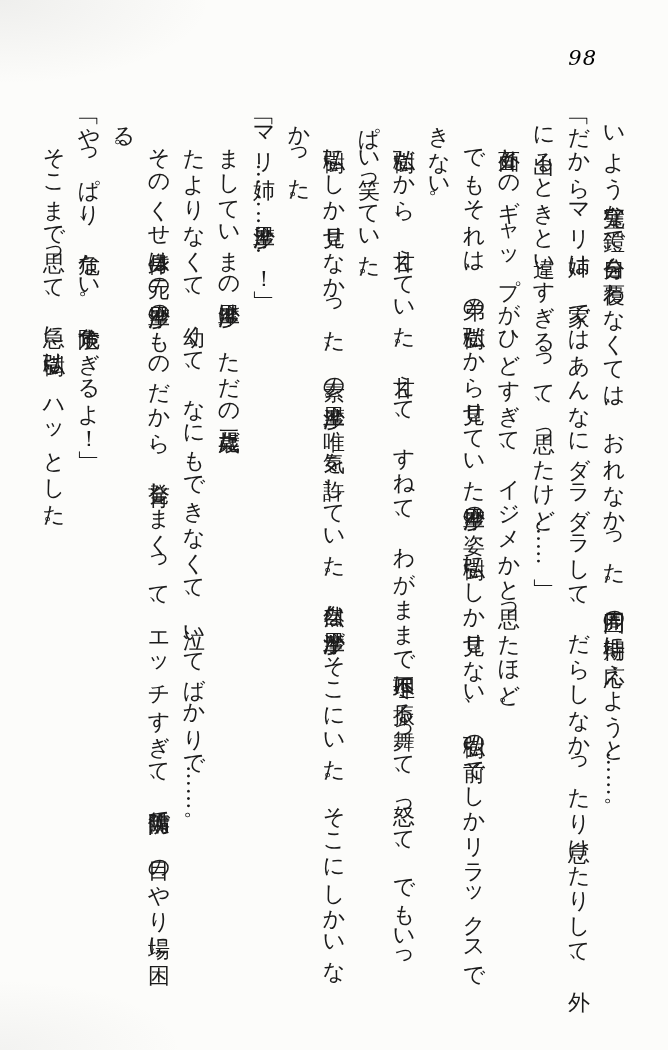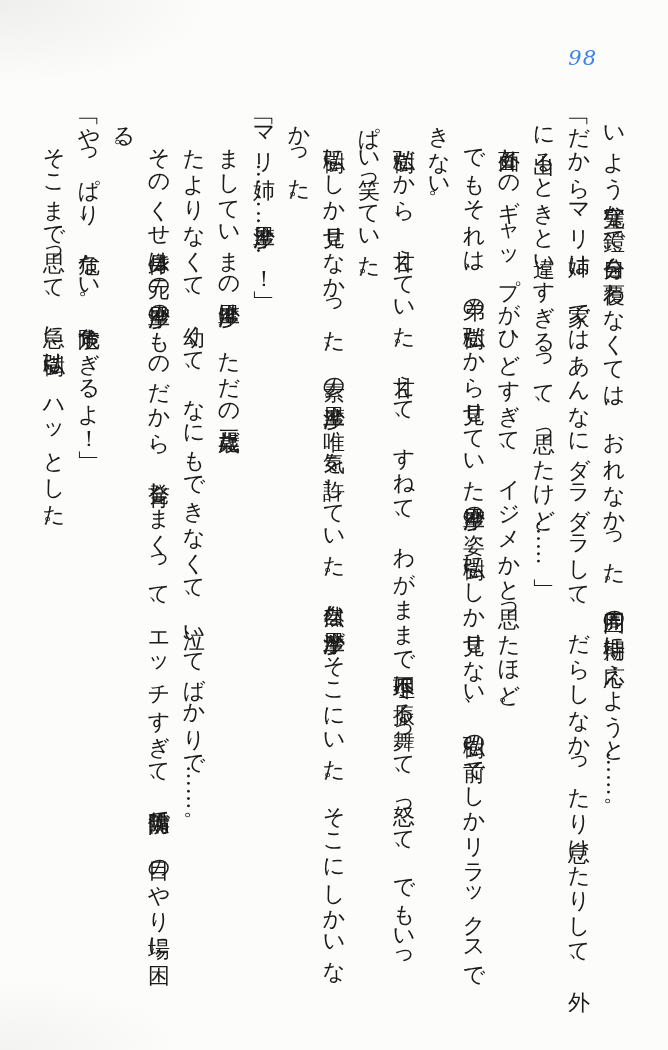--- a/index.html
+++ b/index.html
@@ -17,21 +17,21 @@
       radial-gradient(ellipse 260px 100px at 0% 100%, rgba(120,120,120,0.07), rgba(0,0,0,0) 70%);
     font-family: "DejaVu Serif", "Liberation Serif", serif;
     color: #1b1b1b;
   }
   .page-number {
     position: absolute;
     top: 46px;
     right: 71px;
     font-size: 21px;
     font-style: italic;
-    color: #3b82f6;
+    color: #000000;
     letter-spacing: 1px;
   }
   .text-block {
     position: absolute;
     top: 111px;
     right: 36px;
     height: 866px;
     writing-mode: vertical-rl;
     text-orientation: mixed;
     font-size: 22px;

